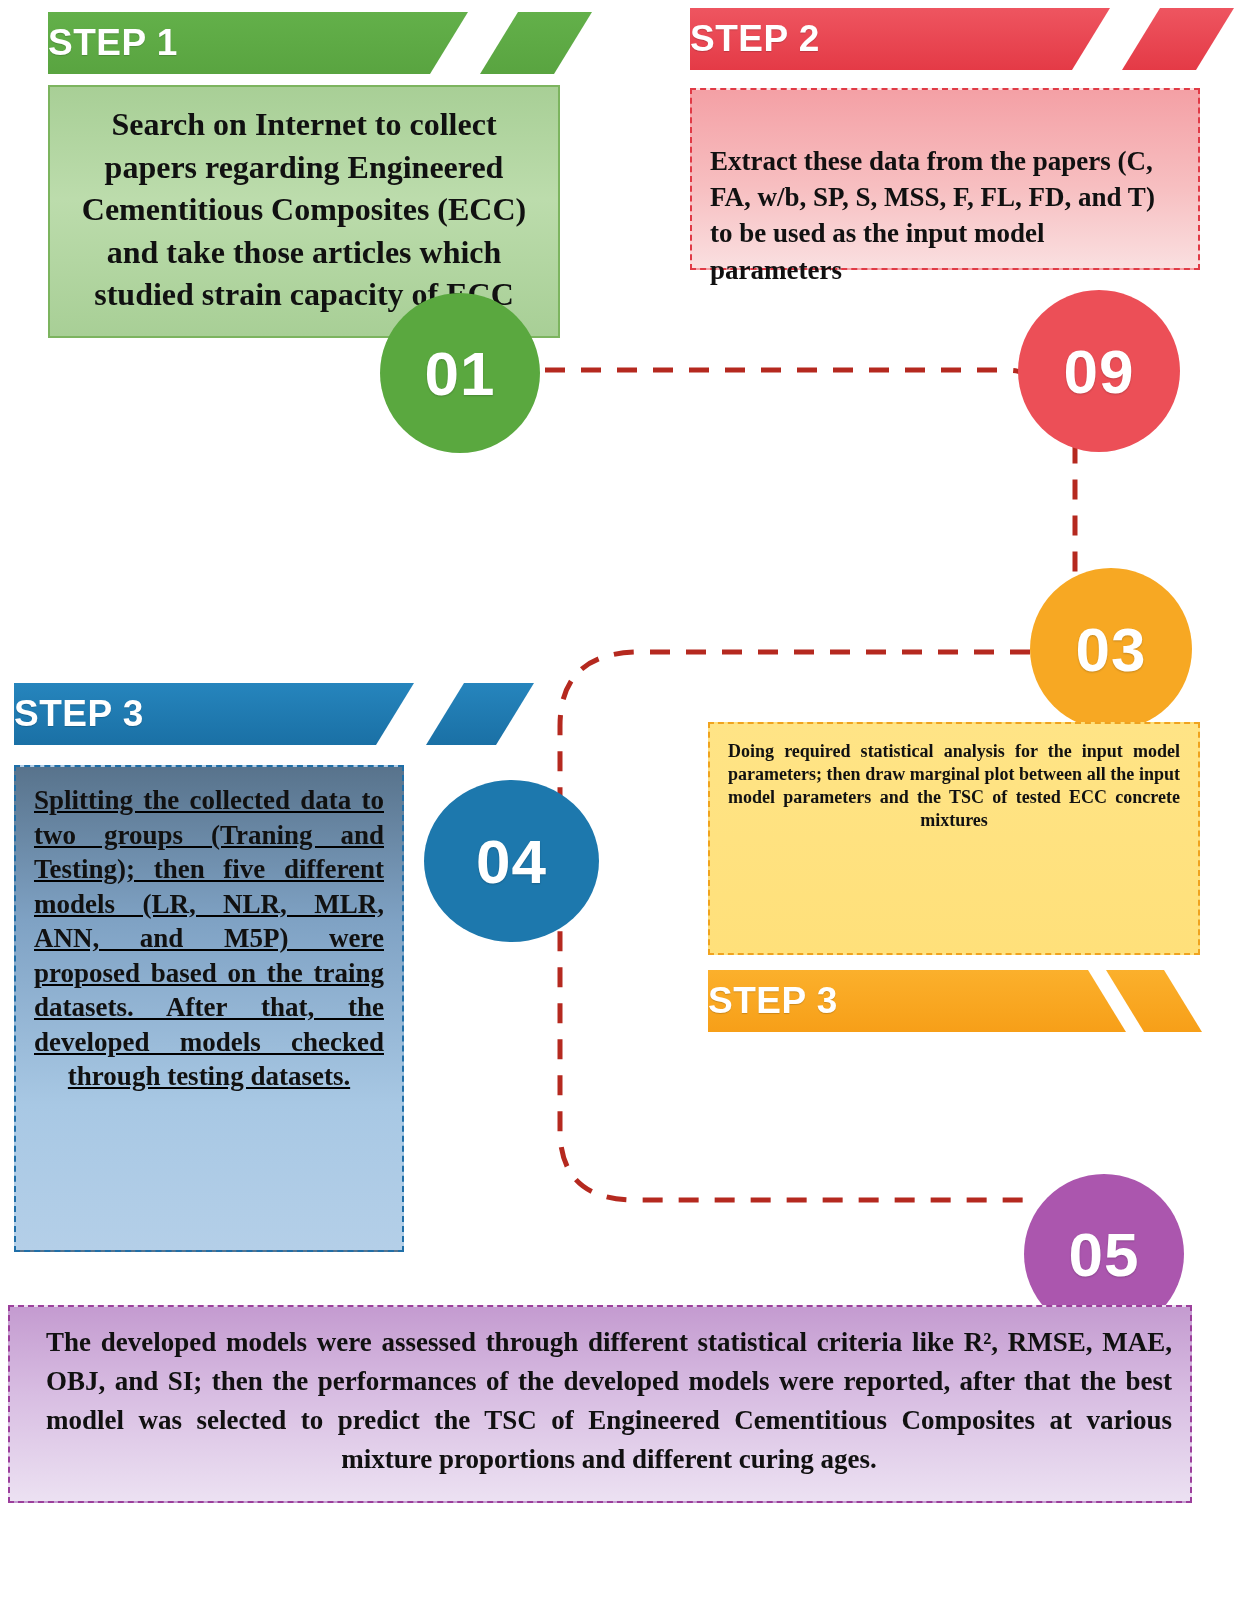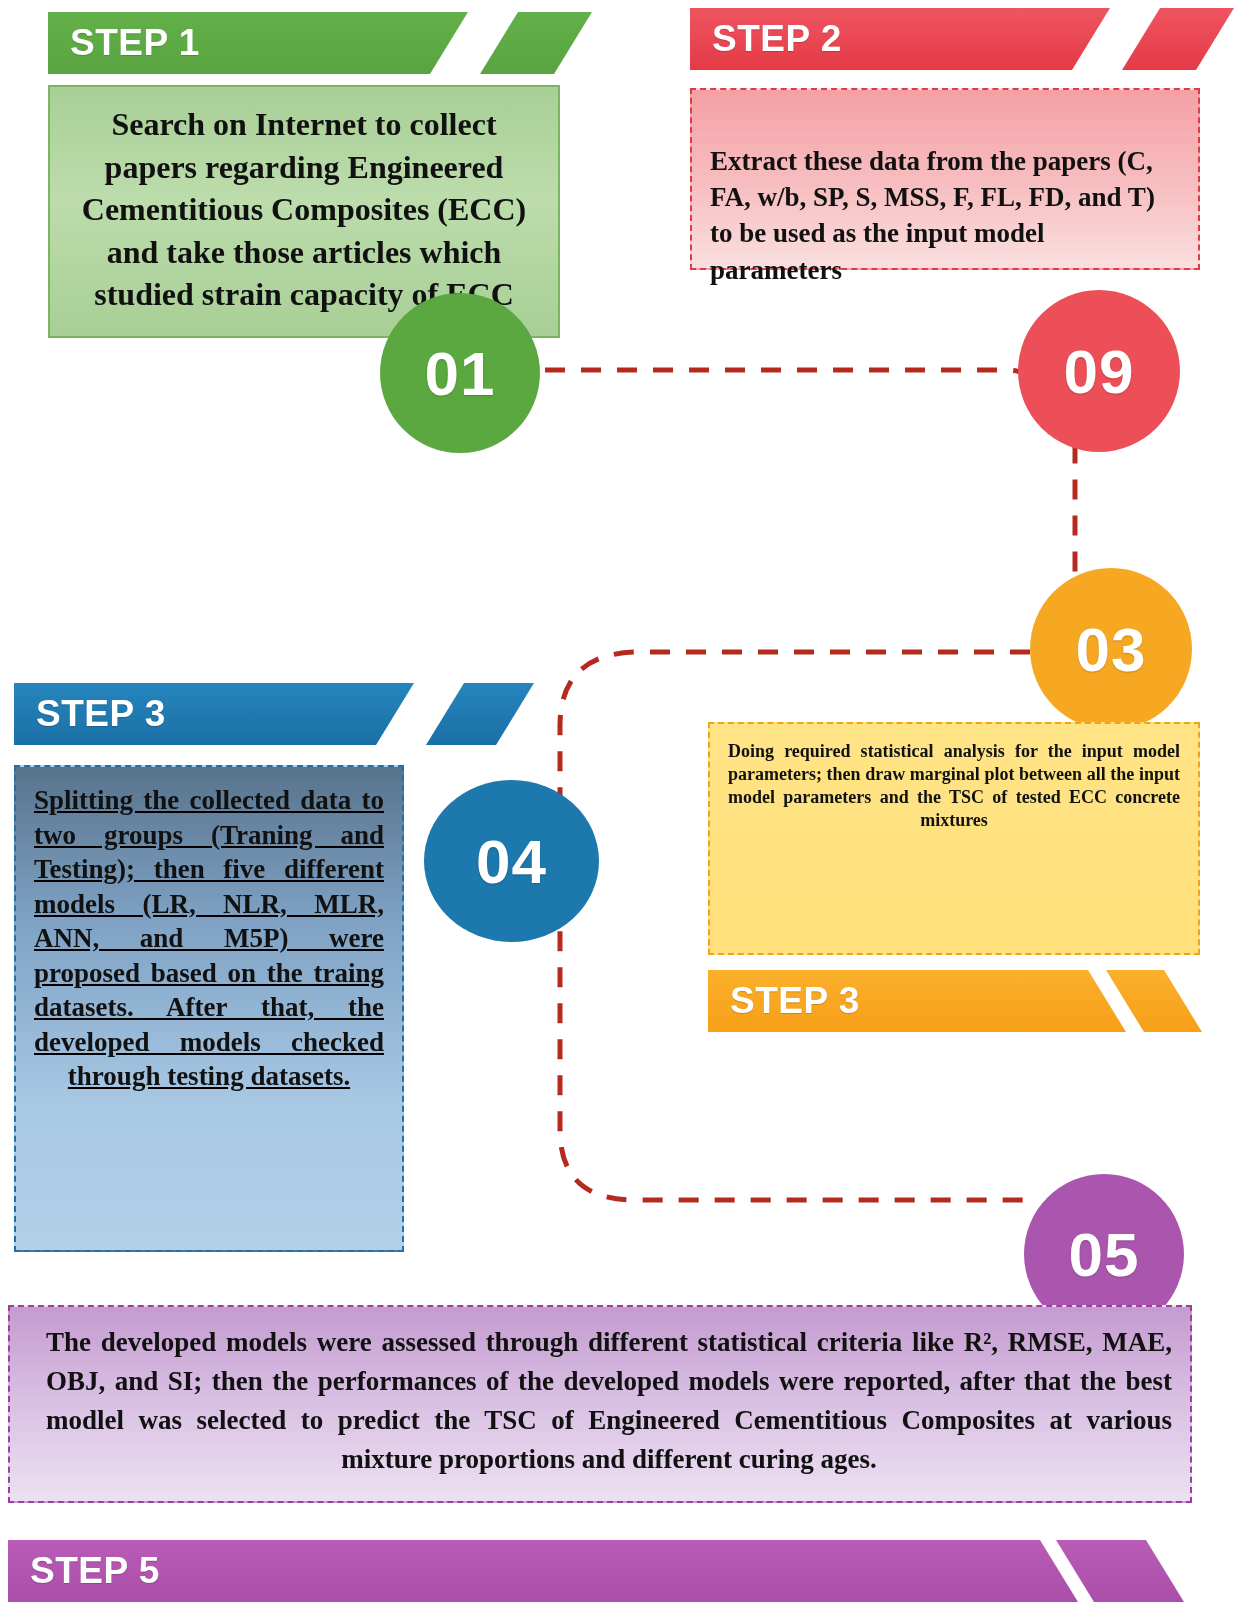--- a/index.html
+++ b/index.html
@@ -28,21 +28,20 @@
     position: absolute;
     left: 0; top: 0; bottom: 0;
     display: flex;
     align-items: center;
   }
   .banner .bar-label {
     color: #ffffff;
     font-size: 37px;
     font-weight: bold;
     letter-spacing: 0.5px;
-    padding-left: 22px;
     white-space: nowrap;
     text-shadow: 0 1px 1px rgba(0,0,0,0.18);
   }
   .banner .tail {
     position: absolute;
     top: 0; bottom: 0;
   }
   
   .slant-bs .bar { clip-path: polygon(0 0, 100% 0, calc(100% - 38px) 100%, 0 100%); }
   .slant-bs .tail { clip-path: polygon(38px 0, 100% 0, calc(100% - 38px) 100%, 0 100%); }
@@ -203,20 +202,14 @@
   </div>
 
   <div class="circle" id="c05">
     <span>05</span>
   </div>
 
   <div class="box" id="box5">
     <p>The  developed models  were  assessed  through  different statistical criteria like  R², RMSE, MAE,  OBJ,  and  SI;  then the  performances  of  the  developed  models  were reported, after that  the  best  modlel   was  selected  to  predict  the  TSC  of Engineered Cementitious Composites at various mixture proportions and different curing ages.</p>
   </div>
 
-  <div class="banner slant-fs" style="left:8px; top:1540px; width:1182px;">
-    <div class="bar" style="width:1070px; background:linear-gradient(180deg,#b85cb8 0%,#ab4ea8 100%);">
-      <span class="bar-label">STEP 5</span>
-    </div>
-    <div class="tail" style="left:1048px; width:128px; background:linear-gradient(180deg,#b85cb8 0%,#ab4ea8 100%);"></div>
-  </div>
 
 </div>
 
 </body></html>

